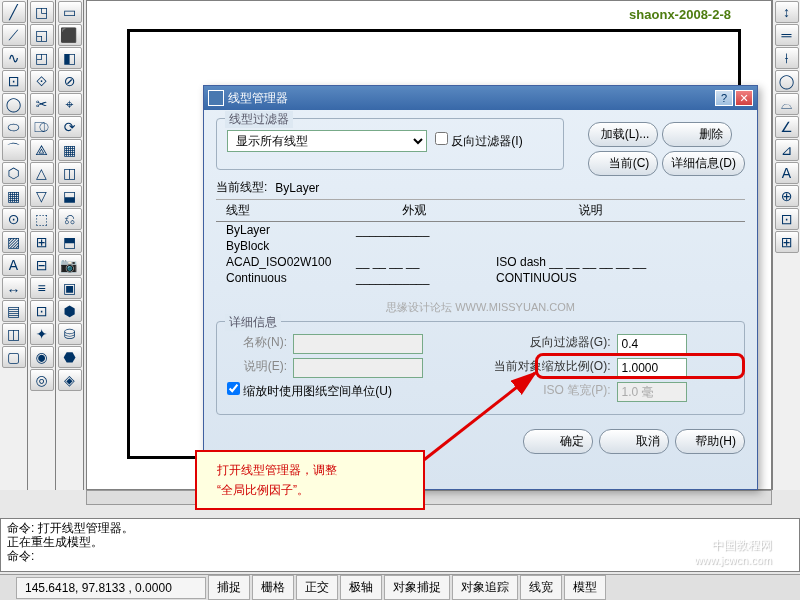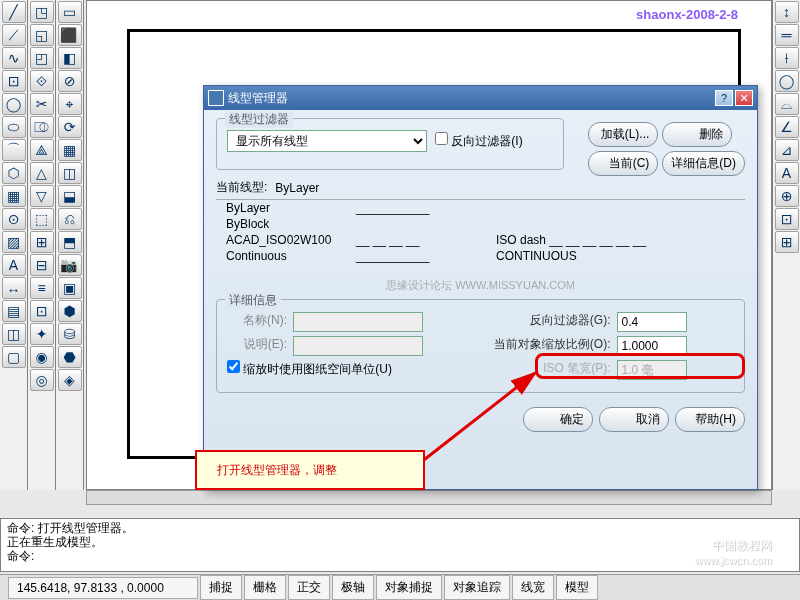--- a/index.html
+++ b/index.html
@@ -4,24 +4,24 @@
 <style>
 *{margin:0;padding:0;box-sizing:border-box;font-family:SimSun,Arial,sans-serif;font-size:12px}
 body{background:#e8e8e8;width:800px;height:600px;overflow:hidden;position:relative}
 .toolbar-left{position:absolute;left:0;top:0;width:28px;height:490px;background:#f0f0f0;border-right:1px solid #808080}
 .toolbar-left2{position:absolute;left:28px;top:0;width:28px;height:490px;background:#f0f0f0;border-right:1px solid #808080}
 .toolbar-left3{position:absolute;left:56px;top:0;width:28px;height:490px;background:#f0f0f0;border-right:1px solid #808080}
 .toolbar-right{position:absolute;right:0;top:0;width:28px;height:490px;background:#f0f0f0;border-left:1px solid #808080}
 .tb-btn{width:24px;height:22px;margin:1px auto;background:linear-gradient(#fff,#d8d8d8);border:1px solid #a0a0a0;border-radius:2px;display:flex;align-items:center;justify-content:center;font-size:14px;color:#003366}
 .canvas-area{position:absolute;left:86px;top:0;right:28px;height:490px;background:#fff;border:1px solid #808080}
 .canvas-border{position:absolute;left:40px;top:28px;right:30px;bottom:30px;border:3px solid #000}
-.watermark{position:absolute;top:6px;right:33px;color:#8b5cf6;font-weight:bold;font-family:Arial;font-size:13px}
+.watermark{position:absolute;top:6px;right:40px;color:#4d7c0f;font-weight:bold;font-family:Arial;font-size:13px}
 .hscroll{position:absolute;left:86px;bottom:95px;right:28px;height:15px;background:#ddd;border:1px solid #999}
 .cmd-area{position:absolute;left:0;bottom:28px;right:0;height:54px;background:#fff;border:1px solid #808080;padding:2px 6px;line-height:14px}
-.stat-bar{position:absolute;left:0;bottom:0;right:0;height:26px;background:#e0e0e0;border-top:1px solid #999;display:flex;align-items:center;padding:0 8px;gap:2px}
+.stat-bar{position:absolute;left:0;bottom:0;right:0;height:26px;background:#e0e0e0;border-top:1px solid #999;display:flex;align-items:center;padding:0 16px;gap:2px}
 .stat-cell{padding:3px 8px;border:1px solid #aaa;background:#f5f5f5}
 
 .dlg{position:absolute;left:203px;top:85px;width:555px;height:405px;background:linear-gradient(#e8f0f8,#d8e4f0);border:1px solid #4060a0;box-shadow:3px 3px 8px rgba(0,0,0,.3)}
 .dlg-title{height:22px;background:linear-gradient(#5988c0,#3868a8);color:#fff;display:flex;align-items:center;padding:12px 4px;font-size:12px}
 .dlg-title-icon{width:16px;height:16px;background:#4878b0;margin-right:4px;border:1px solid #fff}
 .dlg-close{margin-left:auto;display:flex;gap:2px}
 .dlg-close span{width:18px;height:16px;display:flex;align-items:center;justify-content:center;border:1px solid #fff;font-size:11px;cursor:pointer}
 .dlg-close .help{background:linear-gradient(#d0e0f0,#a0c0e0);color:#036}
 .dlg-close .close{background:linear-gradient(#f08080,#d04040);color:#fff}
 .dlg-body{padding:8px 12px}
@@ -170,20 +170,25 @@
           <div class="btn">当前(C)</div>
           <div class="btn">详细信息(D)</div>
         </div>
       </div>
     </div>
     <div class="row">
       <span>当前线型:</span>
       <span>ByLayer</span>
     </div>
     <div style="border-top:1px solid #aaa">
+      <div class="lt-header">
+        <span class="lt-c1">线型</span>
+        <span class="lt-c2">外观</span>
+        <span class="lt-c3">说明</span>
+      </div>
       <div class="lt-row">
           <span class="lt-c1">ByLayer</span>
           <span class="lt-c2">___________</span>
           <span class="lt-c3"></span>
         </div>
       <div class="lt-row">
           <span class="lt-c1">ByBlock</span>
           <span class="lt-c2"></span>
           <span class="lt-c3"></span>
         </div>
@@ -245,18 +250,19 @@
 <defs>
       <marker id="ah" markerWidth="10" markerHeight="10" refX="8" refY="3" orient="auto">
         <path d="M0,0 L9,3 L0,6 z" fill="#e00000"></path>
       </marker>
     </defs>
 <line x1="40" y1="95" x2="155" y2="5" stroke="#e00000" stroke-width="3" marker-end="url(#ah)"></line>
 </svg>
 
 <div class="callout">
   <div>打开线型管理器，调整</div>
+  <div>“全局比例因子”。</div>
 </div>
 
 <div class="wm2">
   <div>中国教程网</div>
   <div style="font-size:11px">www.jcwcn.com</div>
 </div>
 
 </body></html>

